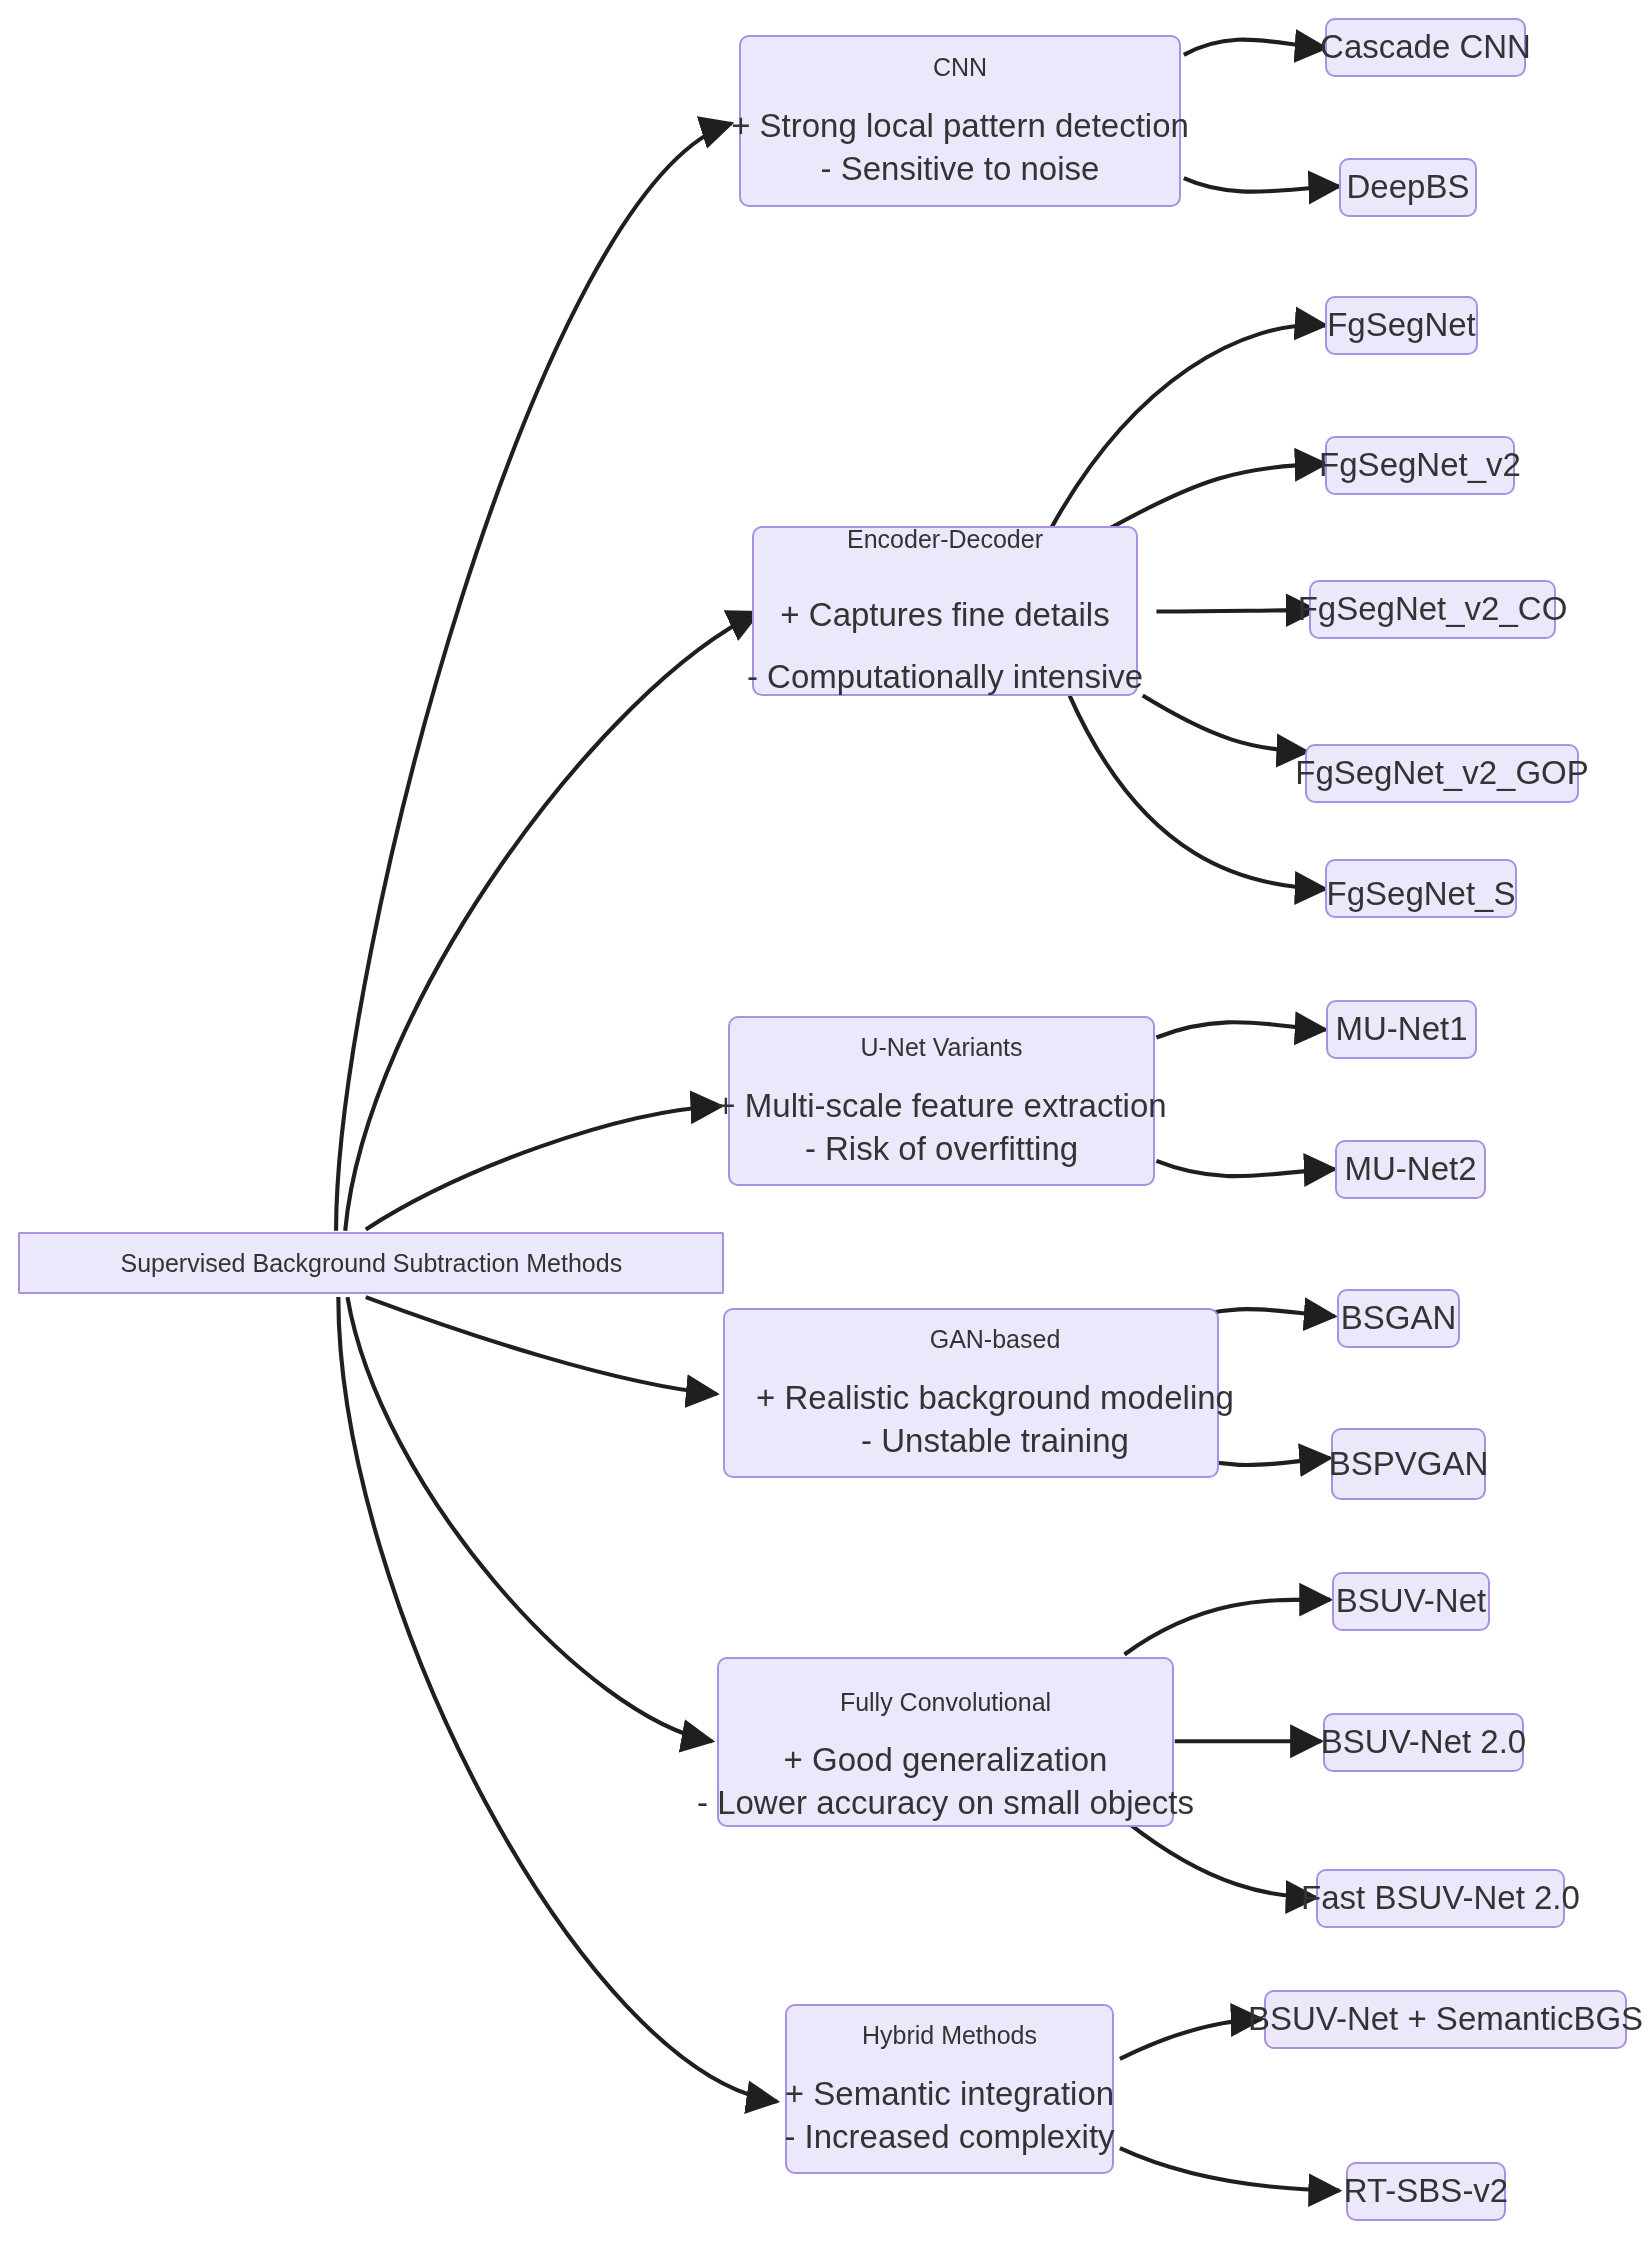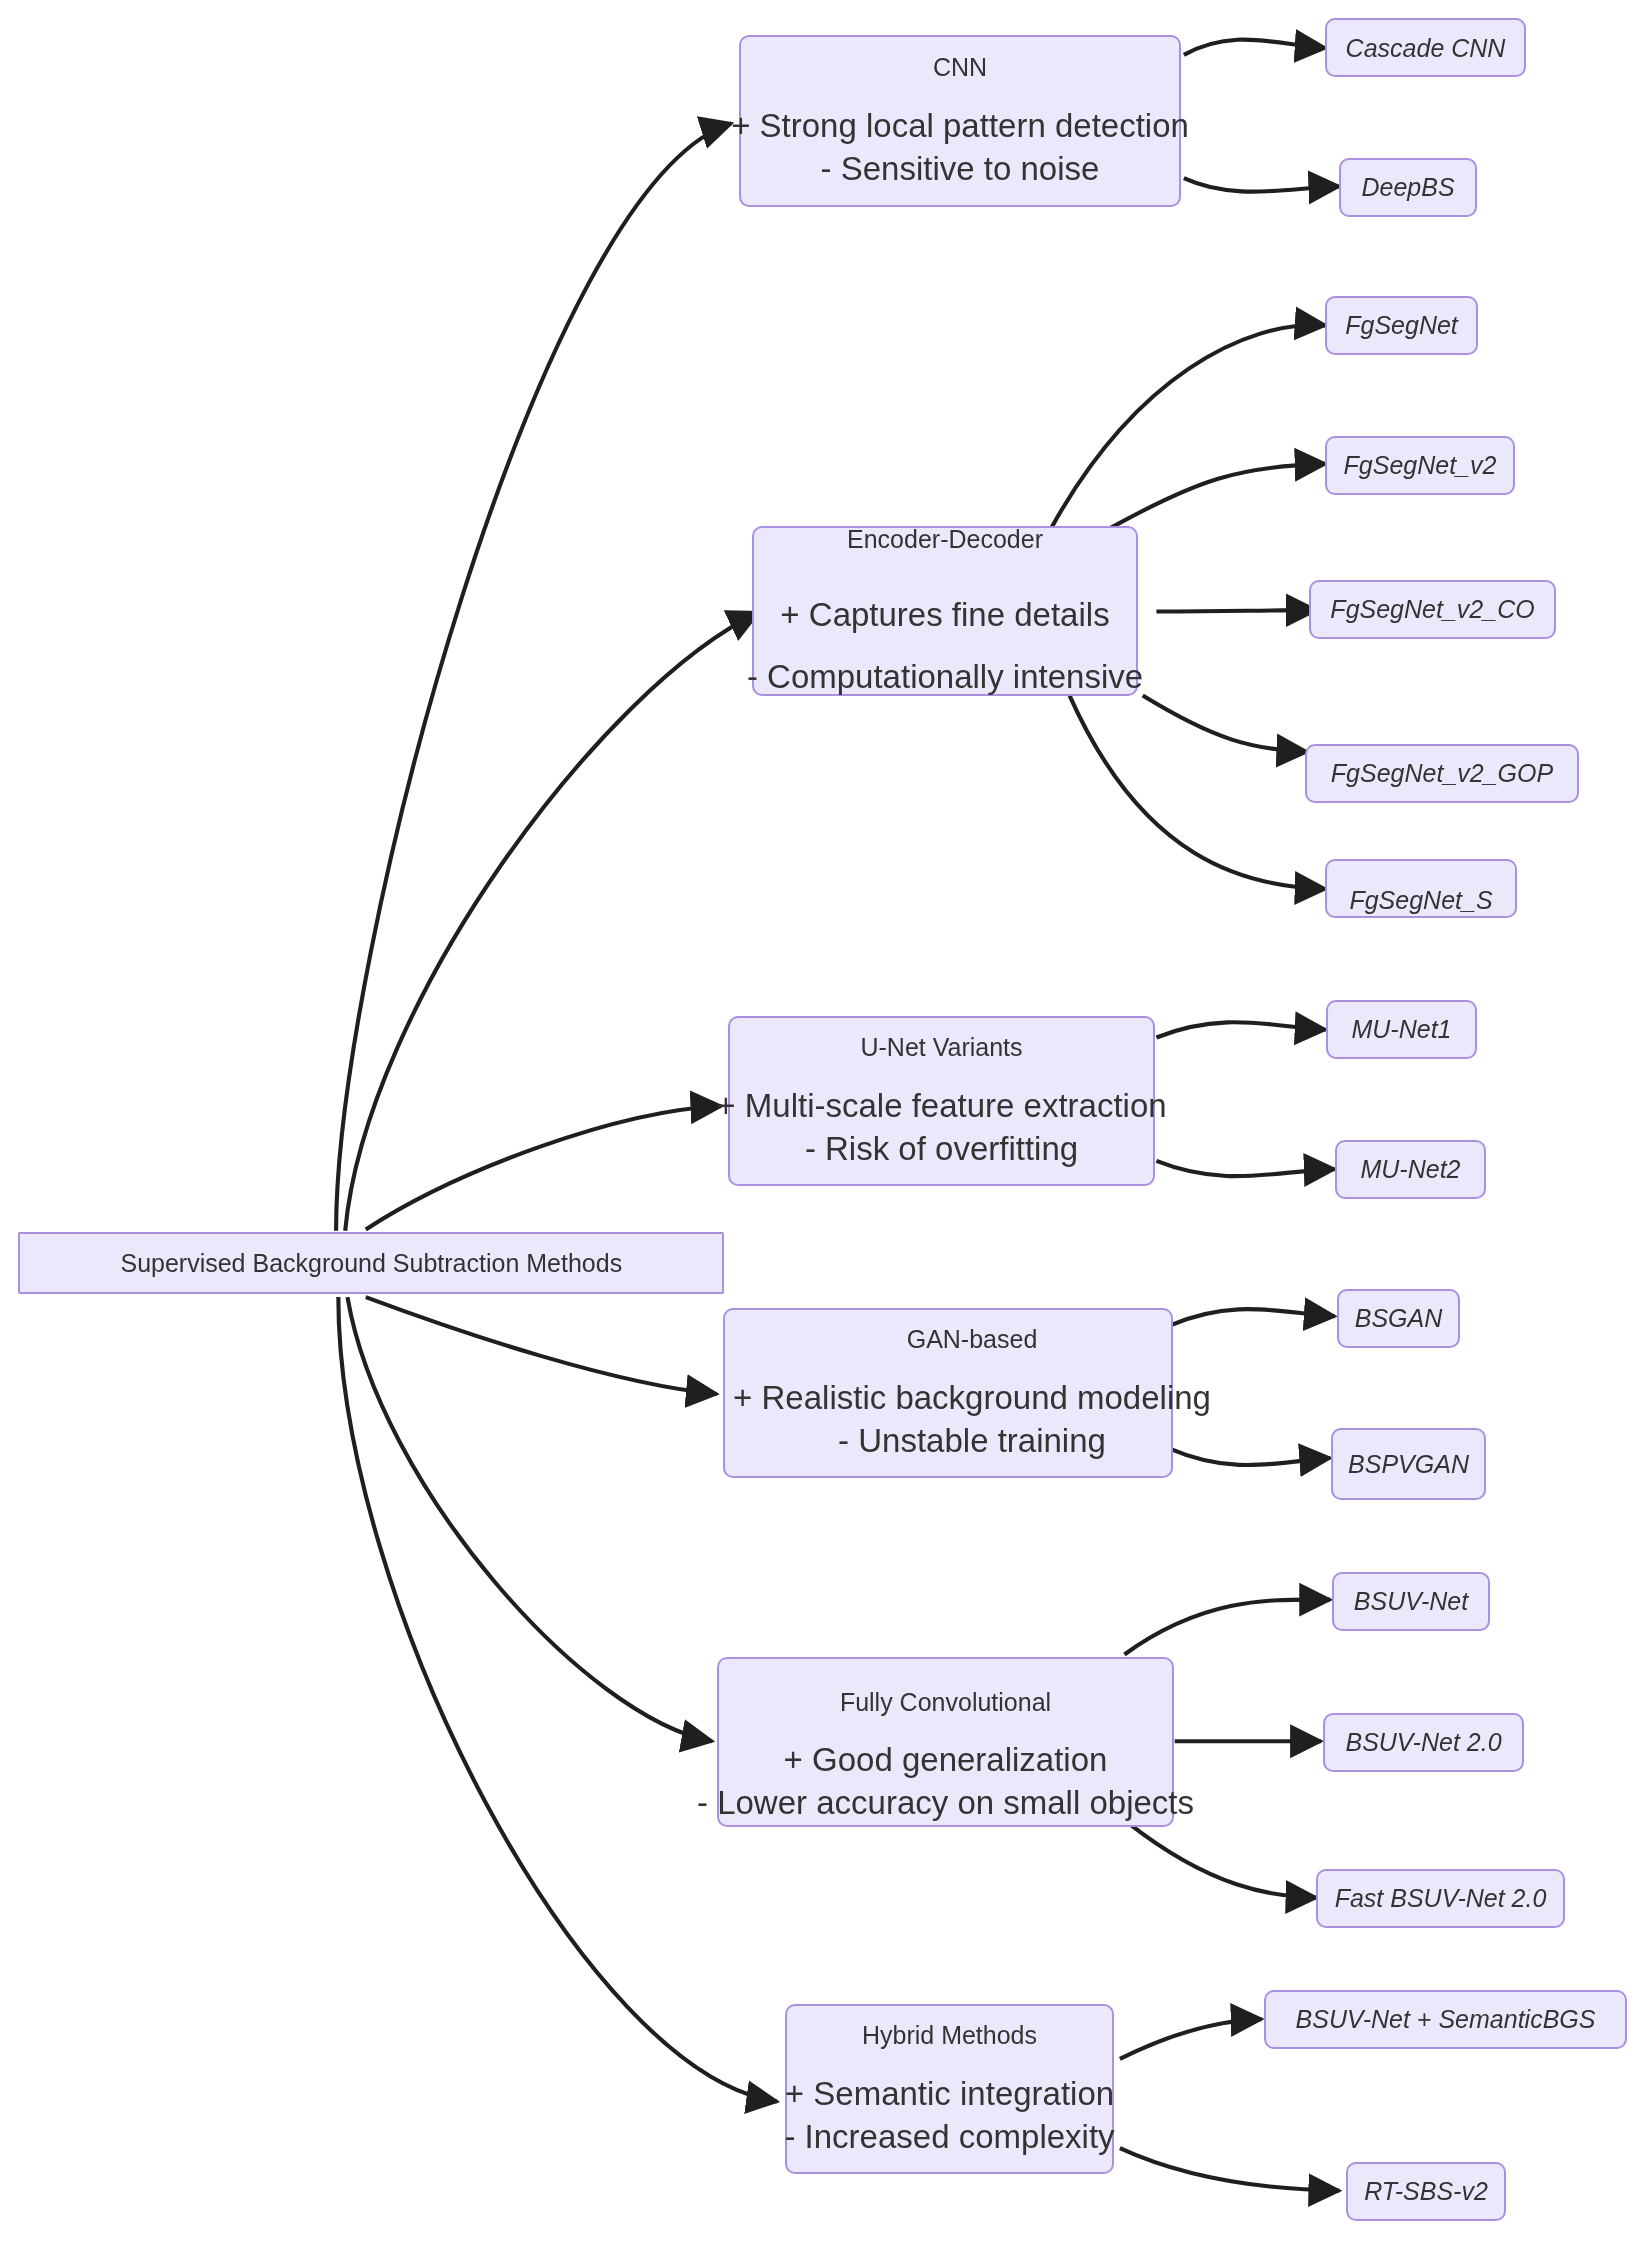--- a/index.html
+++ b/index.html
@@ -44,22 +44,21 @@
   .node .title {
     font-size: 25px;
   }
   .node .gap {
     height: 21px;
   }
   .node .pros, .node .cons {
     font-size: 33px;
   }
   .node.leaf .title {
-    font-size: 25px;
-    font-style: italic;
+    font-size: 33px;
   }
   .node.root .title {
     font-size: 25px;
   }
 </style>
 </head>
 <body>
 
 <div id="canvas">
 
@@ -147,21 +146,21 @@
     <span class="pros">+ Multi-scale feature extraction</span>
     <span class="cons">- Risk of overfitting</span>
   </div>
   <div class="node leaf" style="left:1326px; top:1000px; width:151px; height:59px;">
     <span class="title">MU-Net1</span>
   </div>
   <div class="node leaf" style="left:1335px; top:1140px; width:151px; height:59px;">
     <span class="title">MU-Net2</span>
   </div>
 
-  <div class="node category" style="left:723px; top:1308px; width:450px; height:170px;padding-left:48px;">
+  <div class="node category" style="left:723px; top:1308px; width:496px; height:170px;padding-left:48px;">
     <span class="title">GAN-based</span>
     <span class="gap"></span>
     <span class="pros">+ Realistic background modeling</span>
     <span class="cons">- Unstable training</span>
   </div>
   <div class="node leaf" style="left:1337px; top:1289px; width:123px; height:59px;">
     <span class="title">BSGAN</span>
   </div>
   <div class="node leaf" style="left:1331px; top:1428px; width:155px; height:72px;">
     <span class="title">BSPVGAN</span>

